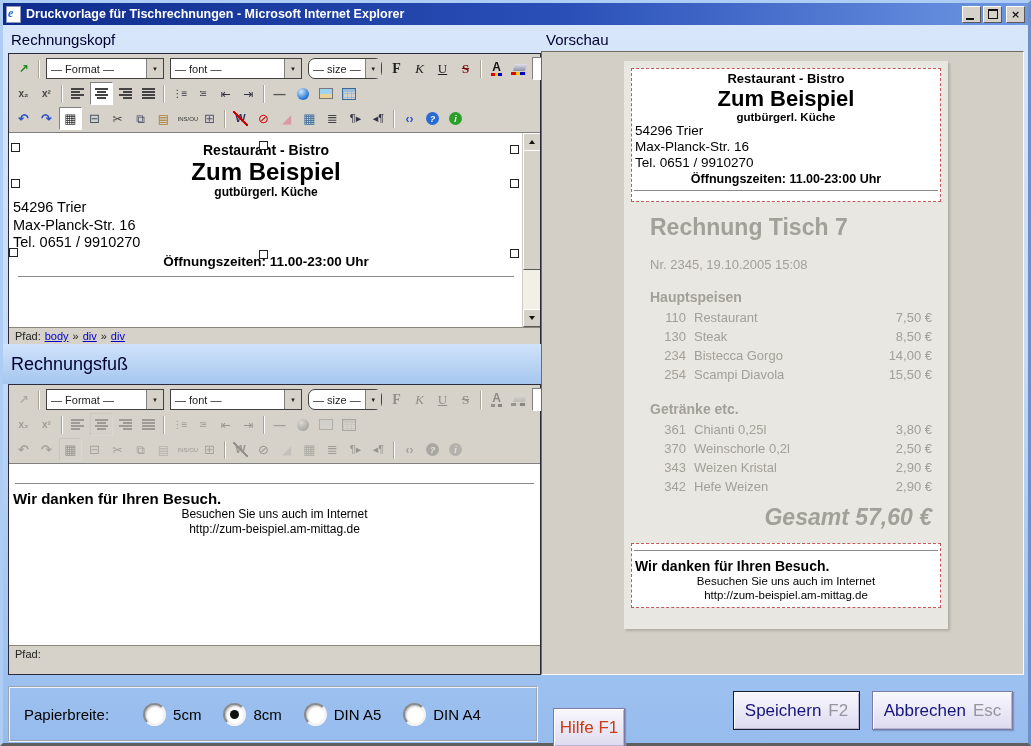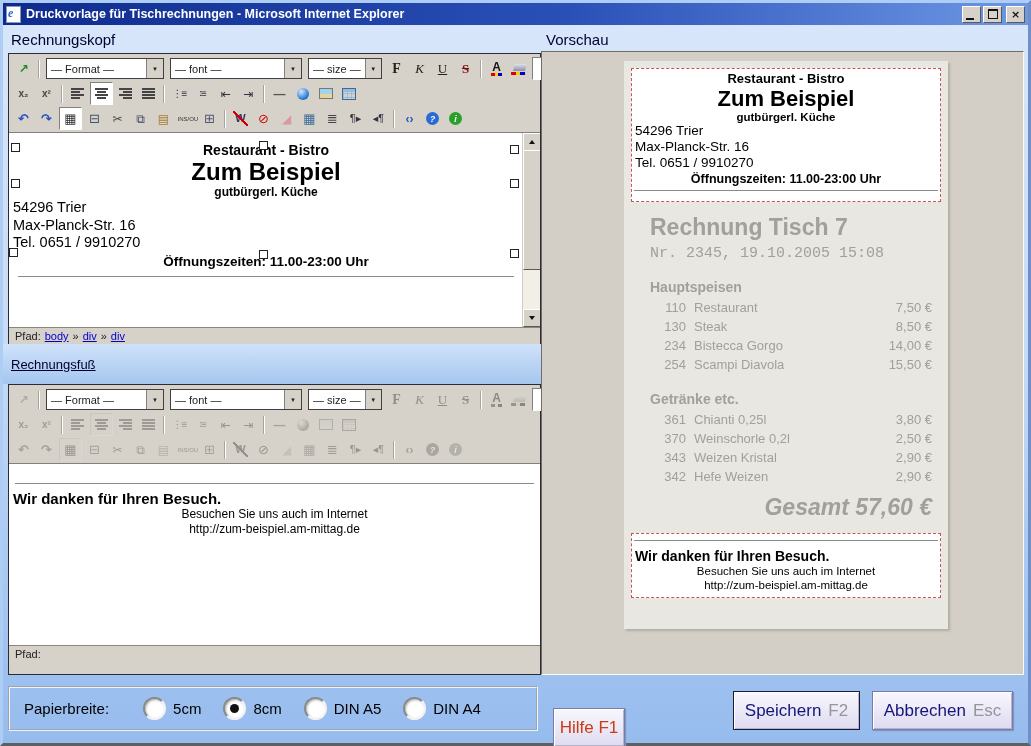--- a/index.html
+++ b/index.html
@@ -52,21 +52,21 @@
     background:linear-gradient(90deg,#d00 34%,#fc0 34% 67%,#00c 67%);}
   .abox{width:27px;background:#fff;border:1px solid;border-color:#808080 #fff #fff #808080;}
   .abox .g{font-size:13px;color:#000;}
   .vsep{width:2px;height:18px;margin:0 3px;background:linear-gradient(90deg,#a8a499 50%,#fff 50%);flex:0 0 auto;}
   .dd{height:21px;background:#fff;border:1px solid #404040;display:flex;align-items:center;
       margin:0 3px;box-sizing:border-box;cursor:pointer;flex:0 0 auto;}
   .ddt{font-size:11px;color:#222;padding:0 4px;flex:1;white-space:nowrap;}
   .ddb{width:16px;height:100%;background:#d6d2ca;border-left:1px solid #808080;
       display:flex;align-items:center;justify-content:center;}
   .arr{font-size:6px;color:#222;}
-  .w118{width:118px;} .w132{width:132px;} .w74{width:74px;}
+  .w118{width:118px;} .w132{width:132px;} .w74{width:74px;border-radius:7px;}
   .gsub,.gsup{font-size:10px;font-weight:700;color:#444;}
   .icb{width:13px;height:12px;display:inline-block;background-repeat:no-repeat;
     background-image:linear-gradient(#444,#444),linear-gradient(#444,#444),linear-gradient(#444,#444),linear-gradient(#444,#444);}
   .ic-al{background-size:13px 2px,9px 2px,13px 2px,9px 2px;background-position:0 0,0 3px,0 6px,0 9px;}
   .ic-ac{background-size:13px 2px,9px 2px,13px 2px,9px 2px;background-position:0 0,2px 3px,0 6px,2px 9px;}
   .ic-ar{background-size:13px 2px,9px 2px,13px 2px,9px 2px;background-position:0 0,4px 3px,0 6px,4px 9px;}
   .ic-aj{background-size:13px 2px,13px 2px,13px 2px,13px 2px;background-position:0 0,0 3px,0 6px,0 9px;}
   .glist{font-size:10px;letter-spacing:-1px;color:#334;}
   .gio{font-size:12px;color:#334;}
   .ghr{font-size:12px;color:#555;font-weight:700;}
@@ -120,51 +120,51 @@
   .sbbtn.up{top:0;} .sbbtn.down{bottom:0;}
   .tri-up{width:0;height:0;border-left:3px solid transparent;border-right:3px solid transparent;border-bottom:4px solid #111;}
   .tri-down{width:0;height:0;border-left:3px solid transparent;border-right:3px solid transparent;border-top:4px solid #111;}
   .sbthumb{position:absolute;left:0;top:17px;width:16px;height:118px;background:#d6d2ca;
     border:1px solid;border-color:#fff #5a5a5a #5a5a5a #fff;}
   .pfad{height:16px;background:#d6d2c9;border-top:1px solid #8a867a;display:flex;align-items:center;
     font-size:11px;color:#222;padding-left:6px;gap:4px;}
   .pfad a{color:#0000cc;text-decoration:underline;cursor:pointer;}
   .band{position:absolute;left:0;top:319px;width:538px;height:40px;
     background:linear-gradient(#cfe2fa,#a6c6ee);display:flex;align-items:center;}
-  .band span{font-size:13px;color:#000030;padding-left:8px;text-decoration:underline;}
+  .band span{font-size:18px;color:#000030;padding-left:8px;}
   #ea2 .hr{margin:10px 6px 0 6px;}
   .f1{font-weight:700;font-size:15px;padding-left:4px;margin-top:5px;}
   .f2{font-size:12px;line-height:15px;}
   
   .preview-panel{position:absolute;left:538px;top:26px;width:483px;height:624px;background:#d3cfc6;
     border:1px solid;border-color:#716d62 #fbfaf6 #fbfaf6 #716d62;box-sizing:border-box;}
   .paper{position:absolute;left:82px;top:9px;width:324px;height:568px;background:#e9e7e1;
     box-shadow:2px 2px 2px rgba(120,115,100,.35);}
   .block{margin:0 7px;border:1px dashed #c65555;background:#fff;padding:2px 0 3px 0;}
   .head-block{margin-top:7px;}
   .ph1{font-weight:700;font-size:13px;}
   .ph2{font-weight:700;font-size:22px;line-height:25px;}
   .ph3{font-weight:700;font-size:11.5px;}
   .paddr{font-size:13.5px;line-height:16px;padding-left:3px;}
   .ph7{font-weight:700;font-size:12.5px;margin-top:1px;}
   .block .hr{margin:4px 2px 6px 2px;}
   .sample{color:#a1a099;padding:12px 16px 0 26px;}
   .inv-title{font-weight:700;font-size:23px;}
-  .inv-sub{font-size:15px;margin-top:4px;font-family:Liberation Mono, monospace;}
+  .inv-sub{font-size:13px;margin-top:16px;}
   .grp{font-weight:700;font-size:14px;margin:17px 0 3px 0;}
   .row{display:flex;font-size:13px;line-height:19px;padding-left:8px;}
   .row .nr{width:28px;text-align:right;margin-right:8px;flex:0 0 auto;}
   .row .price{margin-left:auto;}
   .total{font-weight:700;font-size:23px;text-align:right;margin-top:8px;font-style:italic;}
   .vat{font-size:11px;text-align:center;margin-top:3px;}
   .foot-block{margin-top:12px;padding-bottom:5px;}
   .fb1{font-weight:700;font-size:14px;padding-left:3px;}
   .fb2{font-size:11.5px;line-height:14px;}
   
-  .paperbox{position:absolute;left:5px;top:661px;width:530px;height:45px;
+  .paperbox{position:absolute;left:5px;top:661px;width:530px;height:56px;
     border:2px groove #eef4fe;display:flex;align-items:center;box-sizing:border-box;padding-left:14px;}
   .plabel{font-size:15px;color:#000;margin-right:34px;}
   .radio-item{display:flex;align-items:center;gap:7px;margin-right:22px;cursor:pointer;}
   .radio{width:19px;height:19px;border-radius:50%;background:#fff;flex:0 0 auto;
     border:2px solid;border-color:#8a8a8a #f2f2f2 #f2f2f2 #8a8a8a;
     box-shadow:inset 1px 1px 2px rgba(0,0,0,.3);display:block;}
   .radio.checked::after{content:"";display:block;width:9px;height:9px;margin:5px;border-radius:50%;background:#111;}
   .rlabel{font-size:15px;color:#000;}
   .btn{position:absolute;top:666px;height:39px;display:flex;align-items:center;justify-content:center;
     gap:7px;font-size:17px;background:linear-gradient(#f8f7fd,#dedbf0);cursor:pointer;box-sizing:border-box;

